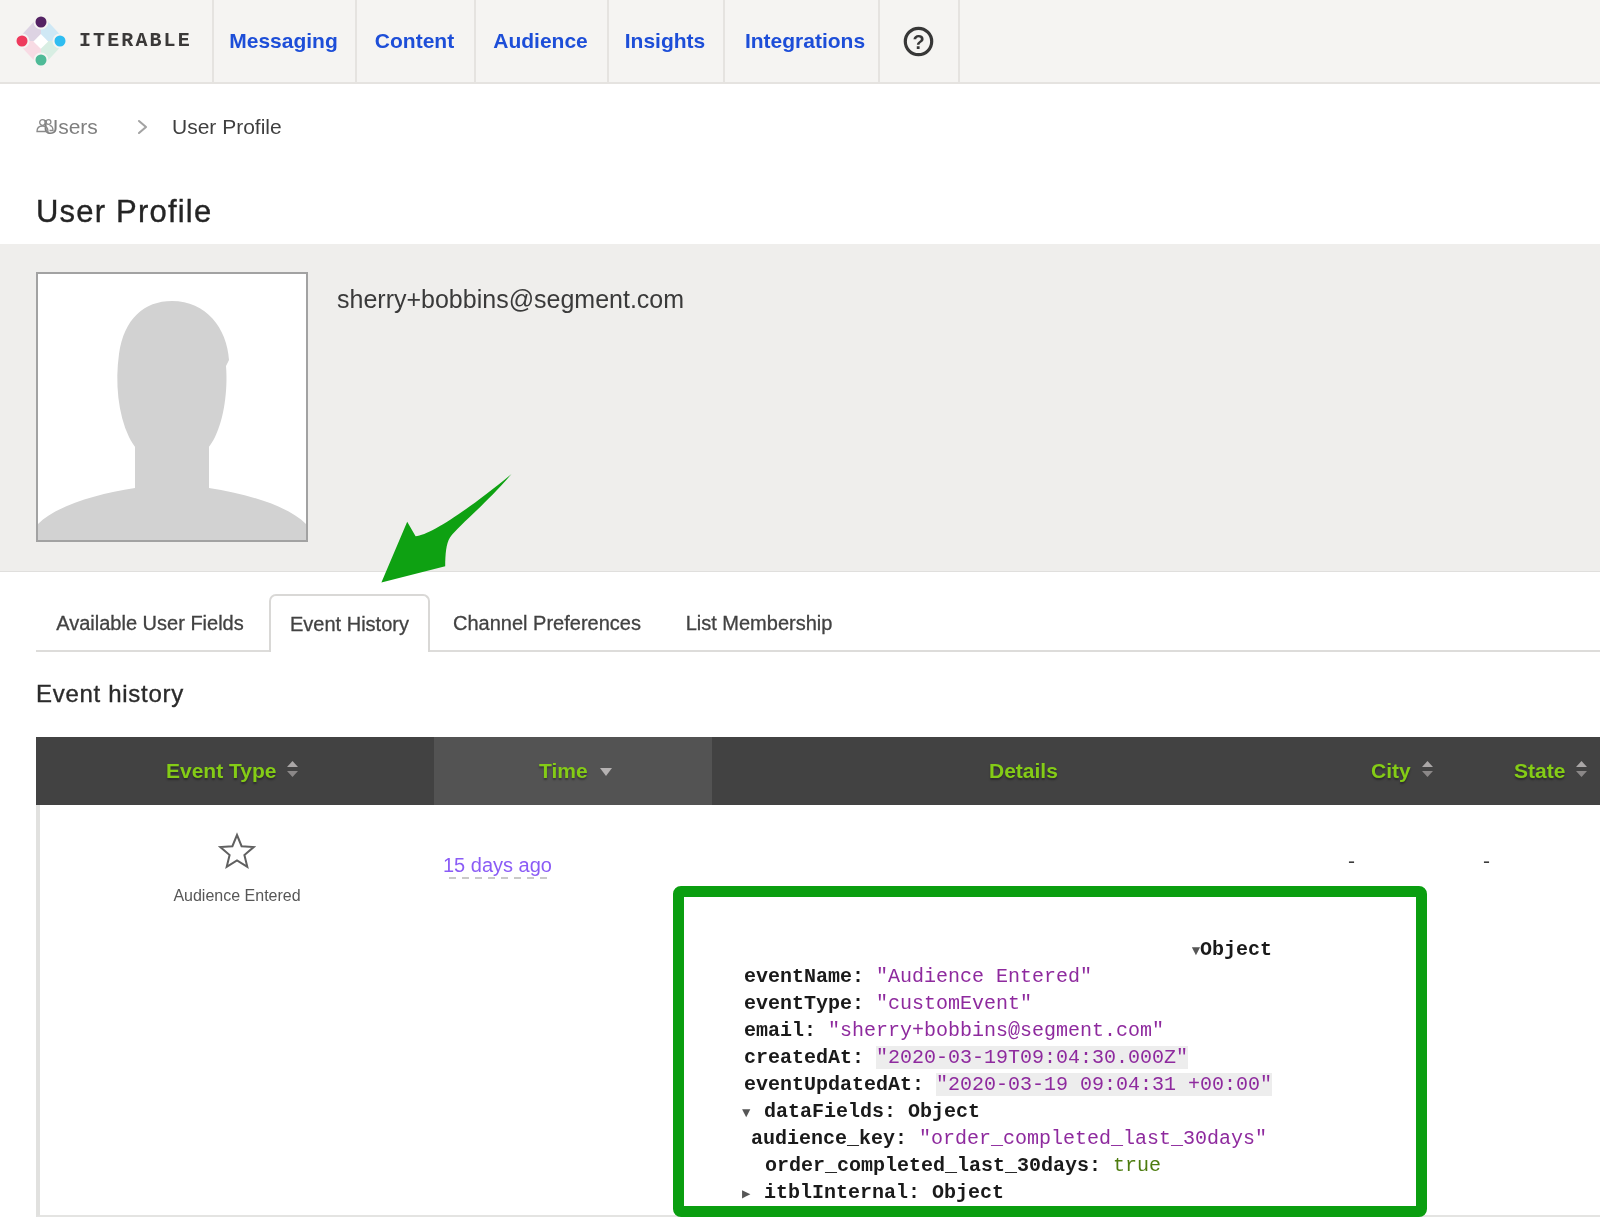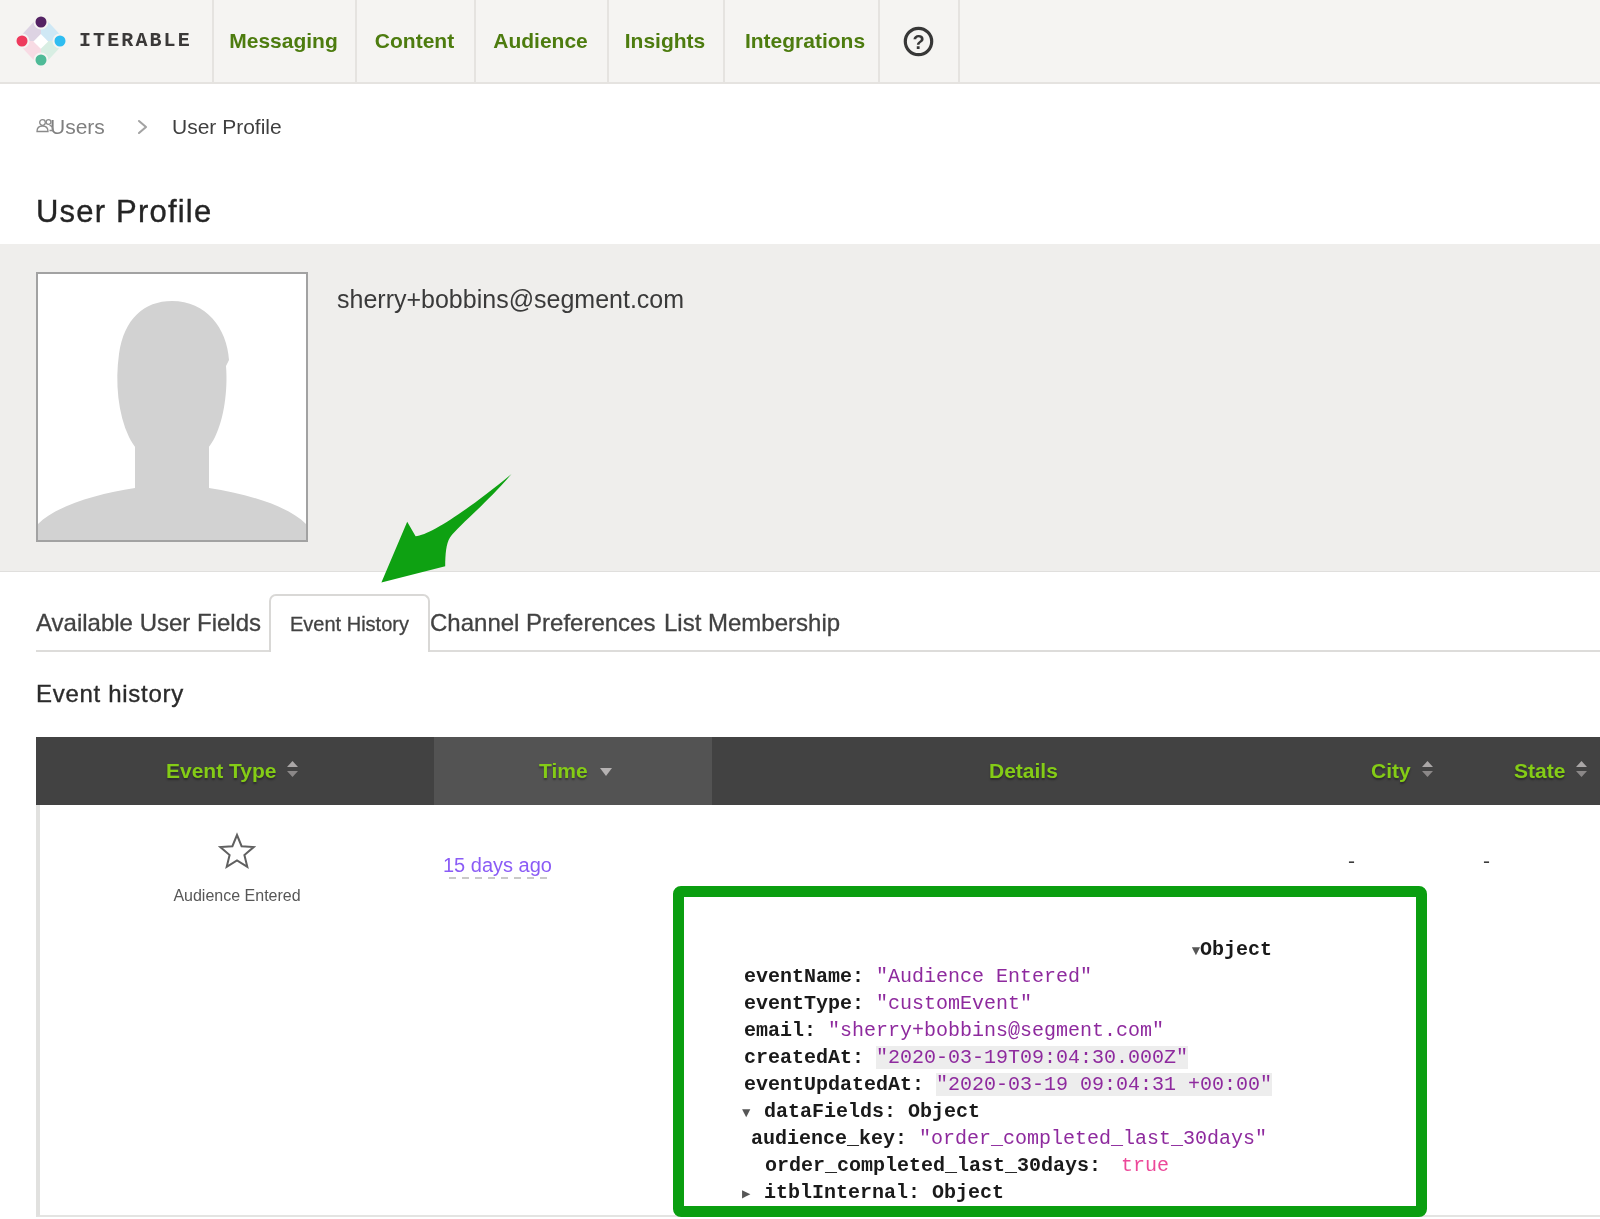--- a/index.html
+++ b/index.html
@@ -2,39 +2,39 @@
 <html><head>
 <meta charset="utf-8">
 <style>
 * { margin:0; padding:0; box-sizing:border-box; }
 html,body { width:1600px; height:1219px; background:#fff; font-family:"Liberation Sans", sans-serif; position:relative; overflow:hidden; }
 .abs { position:absolute; }
 
 
 #nav { position:absolute; left:0; top:0; width:1600px; height:84px; background:#f5f4f2; border-bottom:2px solid #e5e3e0; }
 .navsep { position:absolute; top:0; width:2px; height:82px; background:#e5e3e0; }
-.navitem { position:absolute; top:0; height:82px; line-height:82px; text-align:center; font-weight:bold; font-size:21px; color:#4d7c0f; }
+.navitem { position:absolute; top:0; height:82px; line-height:82px; text-align:center; font-weight:bold; font-size:21px; color:#1d4ed8; }
 #logo { position:absolute; left:15px; top:13px; }
 #wordmark { position:absolute; left:79px; top:29px; font-family:"Liberation Mono", monospace; font-weight:bold; font-size:20px; letter-spacing:2.1px; color:#3b3939; }
 
 
 #crumb { position:absolute; left:36px; top:115px; font-size:21px; color:#7f7f7f; }
 
 
 #title { position:absolute; left:36px; top:194px; font-size:31px; letter-spacing:1.2px; color:#242424; -webkit-text-stroke:0.35px #242424; }
 
 
 #band { position:absolute; left:0; top:244px; width:1600px; height:328px; background:#efeeec; border-bottom:1px solid #e0dfdd; }
 #avatar { position:absolute; left:36px; top:28px; width:272px; height:270px; background:#fff; border:2px solid #a2a2a2; }
 #email { position:absolute; left:337px; top:41px; font-size:25px; color:#3a3a3a;text-align:right; }
 
 
 #tabs { position:absolute; left:0; top:594px; width:1600px; height:58px; }
 #tabline { position:absolute; left:36px; top:56px; width:1564px; height:2px; background:#dddcda; }
-.tab { position:absolute; top:0; height:58px; line-height:58px; text-align:left; font-size:24px; color:#424242; -webkit-text-stroke:0.3px #424242; }
+.tab { position:absolute; top:0; height:58px; line-height:58px; text-align:center; font-size:20px; color:#424242; -webkit-text-stroke:0.3px #424242; }
 #tab-active { position:absolute; left:269px; top:0; width:161px; height:58px; background:#fff; border:2px solid #d9d8d6; border-bottom:none; border-radius:7px 7px 0 0; z-index:2; line-height:56px; text-align:center; font-size:20px; color:#424242; -webkit-text-stroke:0.3px #424242; }
 
 
 #evh { position:absolute; left:36px; top:680px; font-size:24px; letter-spacing:0.7px; color:#2b2b2b; -webkit-text-stroke:0.35px #2b2b2b; }
 
 
 #thead { position:absolute; left:36px; top:737px; width:1564px; height:68px; background:#424242; }
 #timecell { position:absolute; left:398px; top:0; width:278px; height:68px; background:#535353; }
 .hcell { position:absolute; top:0; height:68px; line-height:68px; font-weight:bold; font-size:21px; color:#84cc16; text-shadow:0 2px 2px rgba(0,0,0,0.35); white-space:nowrap; }
 #tbody { position:absolute; left:36px; top:805px; width:1564px; height:412px; border-left:4px solid #e1e1df; border-bottom:2px solid #e4e4e2; background:#fff; }
@@ -43,21 +43,21 @@
 #daysline { position:absolute; left:409px; top:72px; width:104px; height:2px; background:repeating-linear-gradient(90deg,#c9c9c9 0 7px,transparent 7px 13px); }
 .dash { position:absolute; top:44px; font-size:21px; color:#3c3c3c; }
 
 
 #jsonbox { position:absolute; left:633px; top:81px; width:754px; height:331px; border:11px solid #0a9e10; border-radius:8px; background:#fff; }
 #json { position:absolute; left:0; top:39px; font-family:"Liberation Mono", monospace; font-size:20px; line-height:27px; color:#1a1a1a; }
 .jline { position:relative; height:27px; white-space:pre; }
 .k { font-weight:bold; color:#1a1a1a; }
 .v { color:#8e2a9e; }
 .hl { background:#ededed; }
-.tru { color:#ec4899;margin-left:8px; }
+.tru { color:#4d7c0f; }
 .tri { display:inline-block; width:22px; color:#565656; font-size:14px; }
 
 </style>
 </head>
 <body>
 
 <div id="nav">
   <svg id="logo" width="54" height="58" viewBox="0 0 54 58">
     <g>
       <polygon points="26,1 51,28 26,28" fill="#cfe8f5"></polygon>
@@ -92,21 +92,21 @@
 
 <div id="crumb">
   <svg style="position:absolute; left:0px; top:3px;" width="18" height="15" viewBox="0 0 18 15">
     <g fill="none" stroke="#8a8a8a" stroke-width="1.3">
       <circle cx="6.5" cy="4.5" r="2.8"></circle>
       <path d="M1 13.5 C1 9.5 3.5 8 6.5 8 C9.5 8 12 9.5 12 13.5 Z"></path>
       <circle cx="12.5" cy="4" r="2.4"></circle>
       <path d="M13.5 7.4 C15.8 7.8 17 9.5 17 12.5 L13.5 12.5"></path>
     </g>
   </svg>
-  <span style="margin-left:14px;">Users</span>
+  <span style="margin-left:7px;">Users</span>
   <svg style="position:absolute; left:99px; top:4px;" width="14" height="16" viewBox="0 0 14 16">
     <path d="M4 2 L11 8 L4 14" fill="none" stroke="#a3a3a3" stroke-width="2.1" stroke-linecap="round" stroke-linejoin="round"></path>
   </svg>
   <span style="position:absolute; left:136px; color:#3f3f3f; white-space:nowrap;">User Profile</span>
 </div>
 
 <div id="title">User Profile</div>
 
 <div id="band">
   <div id="avatar">

